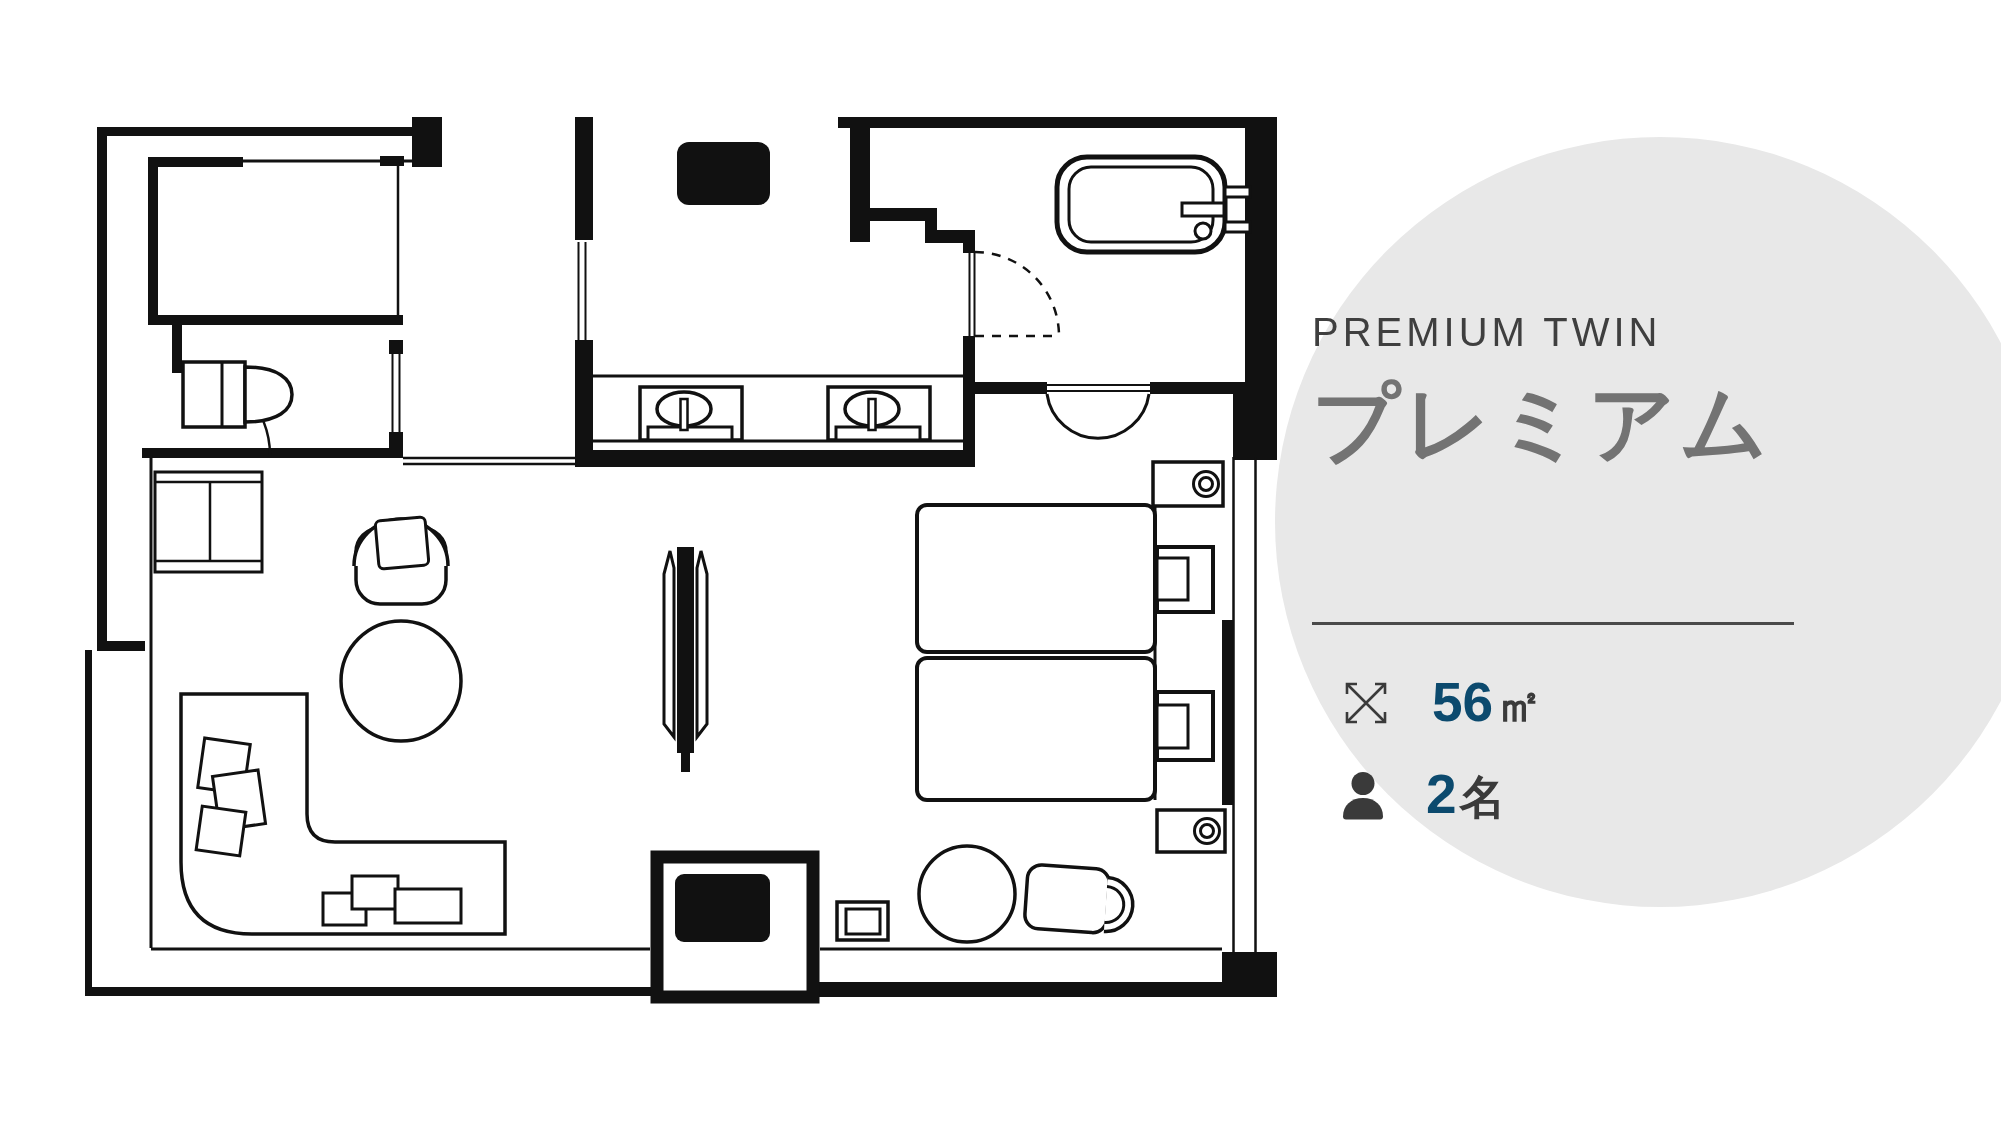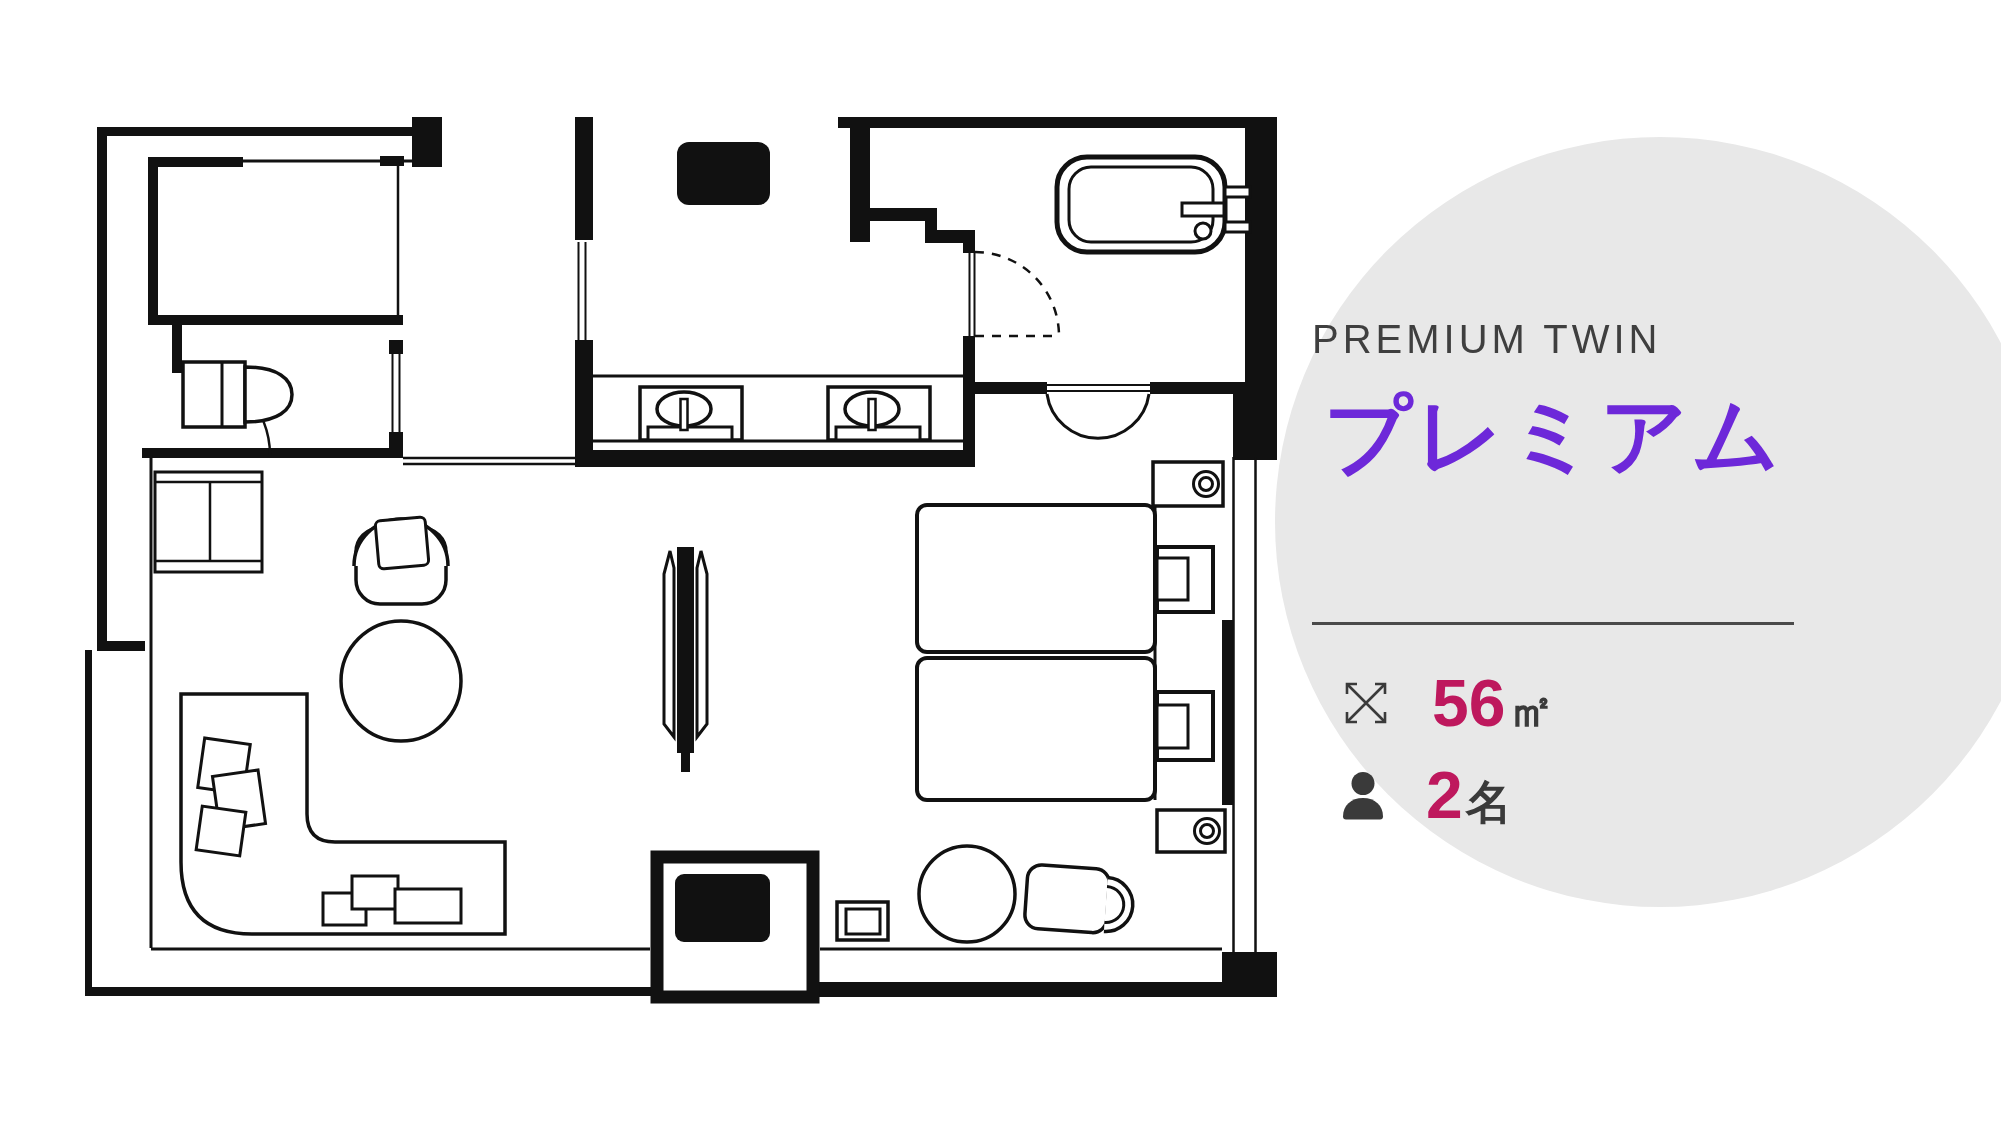--- a/index.html
+++ b/index.html
@@ -12,36 +12,36 @@
     color:#3a3a3a;
   }
   .plan{position:absolute;left:0;top:0;z-index:2;}
   .info-circle{
     position:absolute;left:1275px;top:137px;width:770px;height:770px;
     background:#e8e8e8;border-radius:50%;z-index:1;
   }
   .info{position:absolute;left:0;top:0;width:100%;height:100%;z-index:3;}
   .category{
     position:absolute;left:1312px;top:310px;
-    font-size:40px;letter-spacing:4px;font-weight:400;color:#3f3f3f;margin-top:7px;
+    font-size:40px;letter-spacing:4px;font-weight:400;color:#3f3f3f;
   }
   .title{
-    position:absolute;left:1308px;top:372px;margin:16px;
-    font-size:86px;line-height:1.1;font-weight:700;letter-spacing:4px;color:#6d28d9;
+    position:absolute;left:1308px;top:372px;margin:4px;
+    font-size:86px;line-height:1.1;font-weight:700;letter-spacing:4px;color:#737373;
   }
   .divider{
     position:absolute;left:1312px;top:622px;width:482px;height:3px;background:#4a4a4a;
   }
   .stat-row{
     position:absolute;left:1338px;display:flex;align-items:center;gap:38px;
   }
   .row-area{top:672px;height:62px;}
   .row-capacity{top:766px;height:58px;}
   .stat-text{display:flex;align-items:baseline;}
-  .stat-value{font-size:66px;font-weight:600;color:#be185d;}
+  .stat-value{font-size:55px;font-weight:600;color:#0c4a6e;}
   .stat-unit{font-size:46px;font-weight:600;color:#3a3a3a;margin-left:3px;}
   .icon{display:block;}
 </style>
 </head>
 <body>
 
 <div class="canvas">
 
   <svg class="plan" width="2001" height="1126" viewBox="0 0 2001 1126" xmlns="http://www.w3.org/2000/svg">
 

